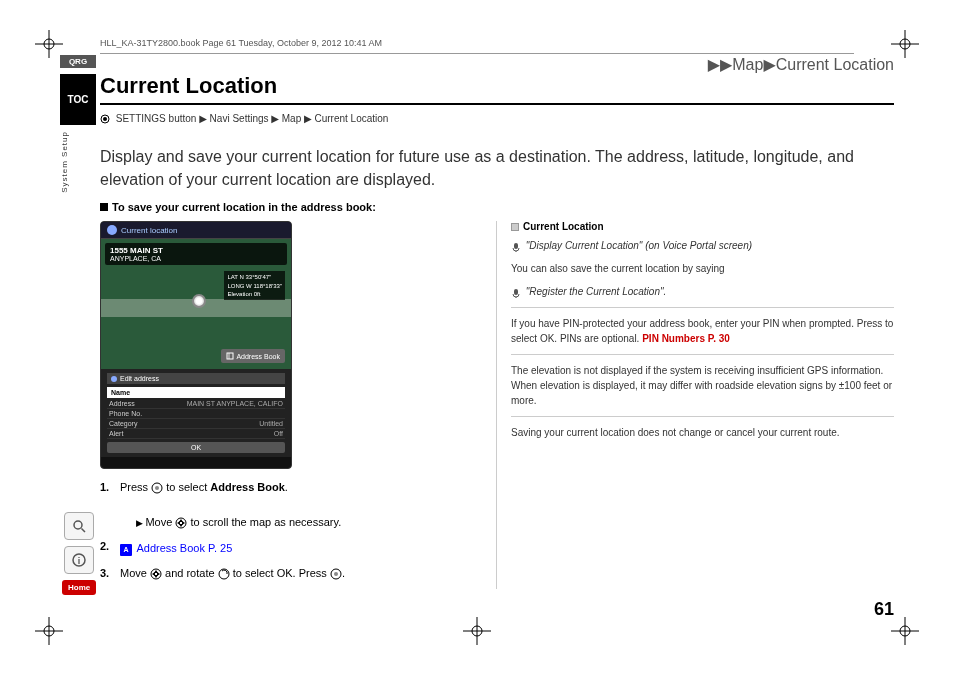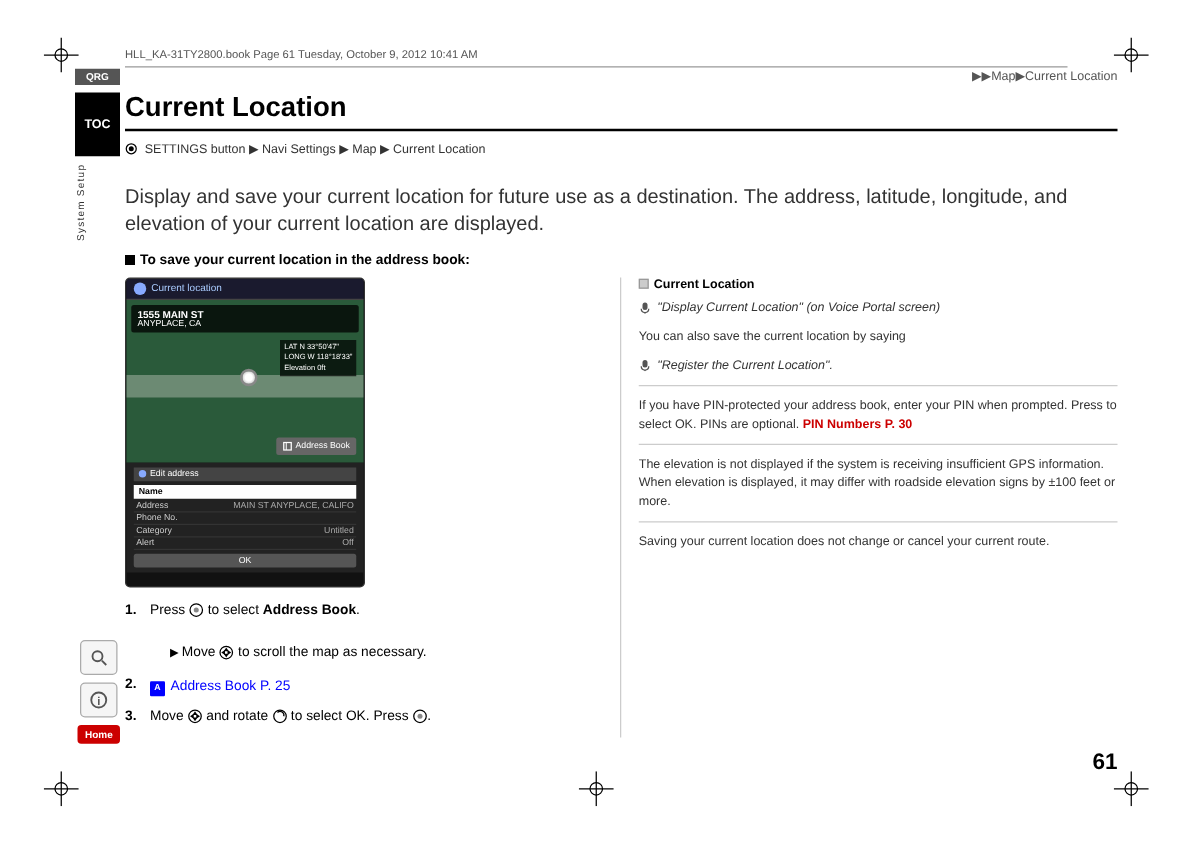--- a/index.html
+++ b/index.html
@@ -108,21 +108,21 @@
       left: 100px;
       right: 60px;
       bottom: 55px;
     }
 
     
     .breadcrumb {
       position: absolute;
       top: 0;
       right: 0;
-      font-size: 10px;
+      font-size: 16px;
       color: #555;
       text-align: center;
     }
 
     
     .page-title {
       margin-top: 18px;
       font-size: 22px;
       font-weight: bold;
       color: #000;

